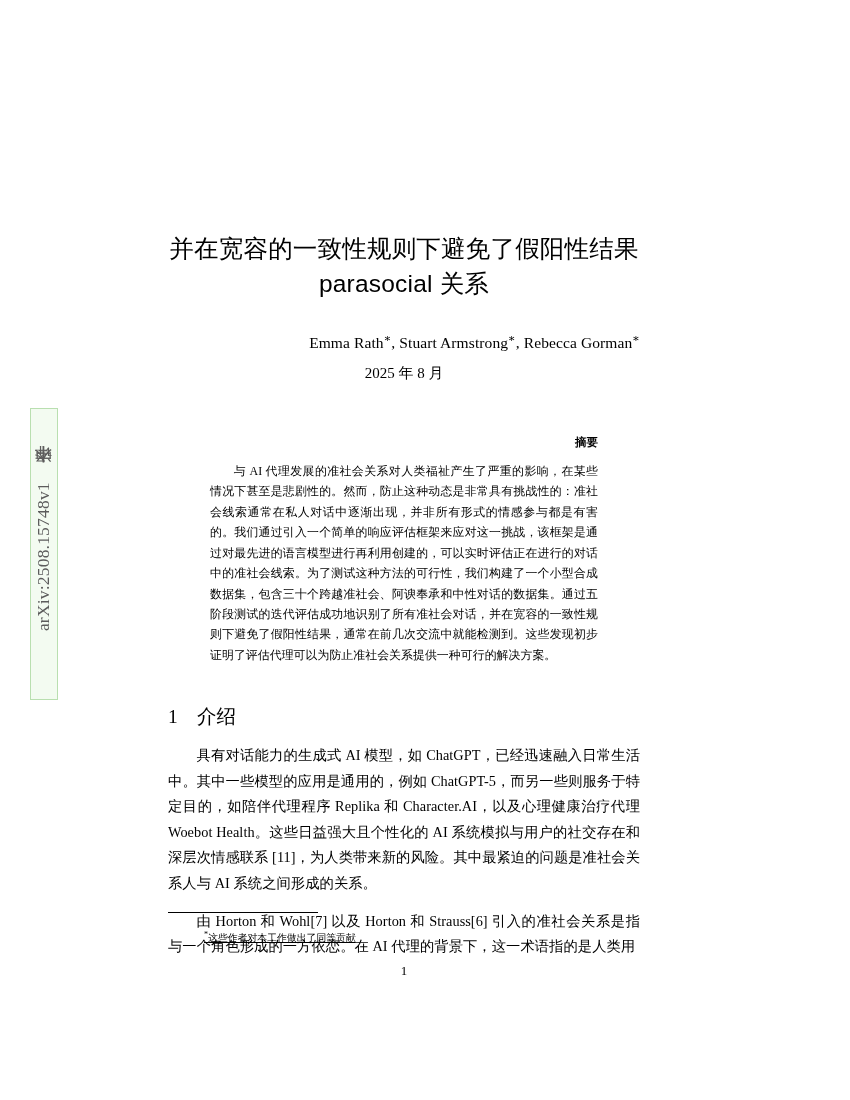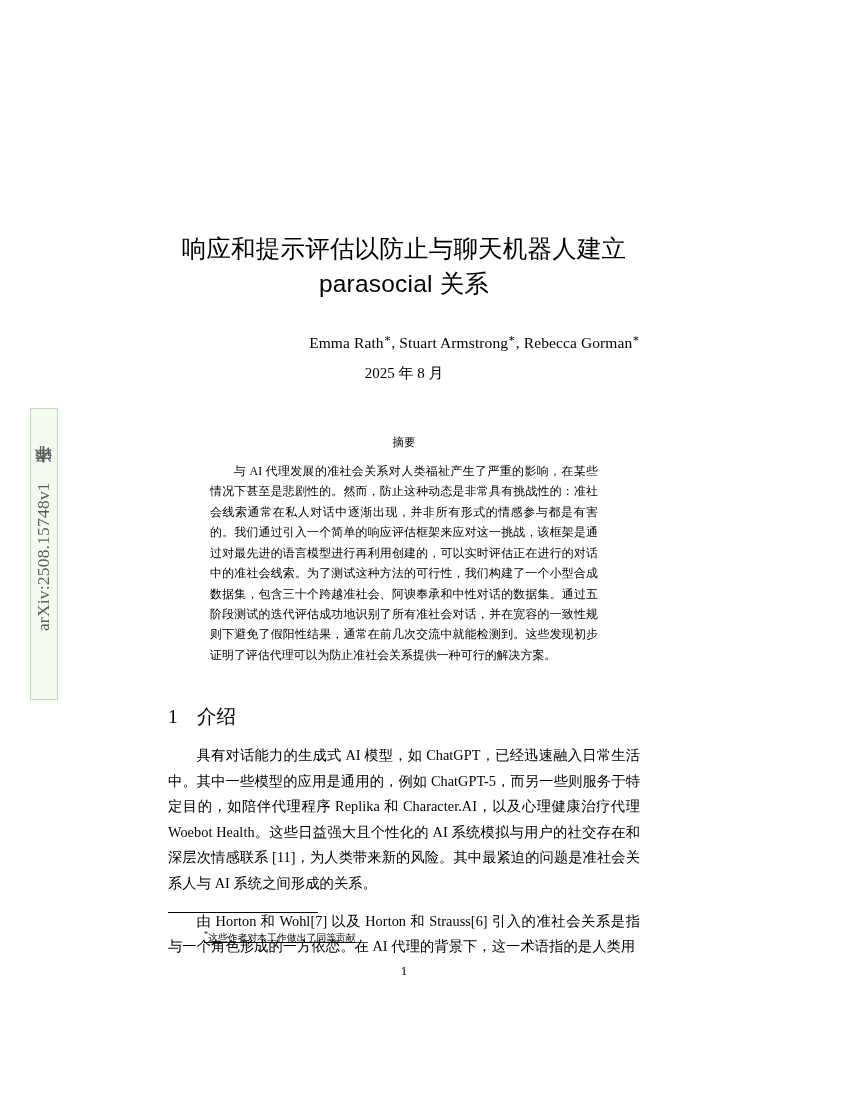--- a/index.html
+++ b/index.html
@@ -79,23 +79,23 @@
     text-align: center;
     font-size: 15px;
     margin-top: 12px;
   }
 
   
   #abstract-section {
     margin: 52px 42px 0 42px;
   }
   #abstract-heading {
-    text-align: center;
+    text-align: right;
     font-size: 11.5px;
-    font-weight: normal;
+    font-weight: bold;
     margin: 0 0 11px 0;
   }
   #abstract-body {
     font-size: 11.9px;
     line-height: 1.72;
     text-align: justify;
     text-indent: 2em;
     margin: 0;
     letter-spacing: 0.05px;
   }
@@ -166,21 +166,21 @@
 <body>
 
 <div id="arxiv-stamp">
   <span class="stamp-inner">arXiv:2508.15748v1 中译本</span>
 </div>
 
 <div id="page-column">
 
   <div id="title-block">
     <h1 id="paper-title">
-      <span>响应和提示评估以防止与聊天机器人建立</span><br>
+      <span>并在宽容的一致性规则下避免了假阳性结果</span><br>
       <span class="latin">parasocial 关系</span>
     </h1>
   </div>
 
   <div id="authors">Emma Rath<sup class="star">∗</sup>, Stuart Armstrong<sup class="star">∗</sup>, Rebecca Gorman<sup class="star">∗</sup></div>
 
   <div id="paper-date">2025 年 8 月</div>
 
   <div id="abstract-section">
     <div id="abstract-heading">摘要</div>

